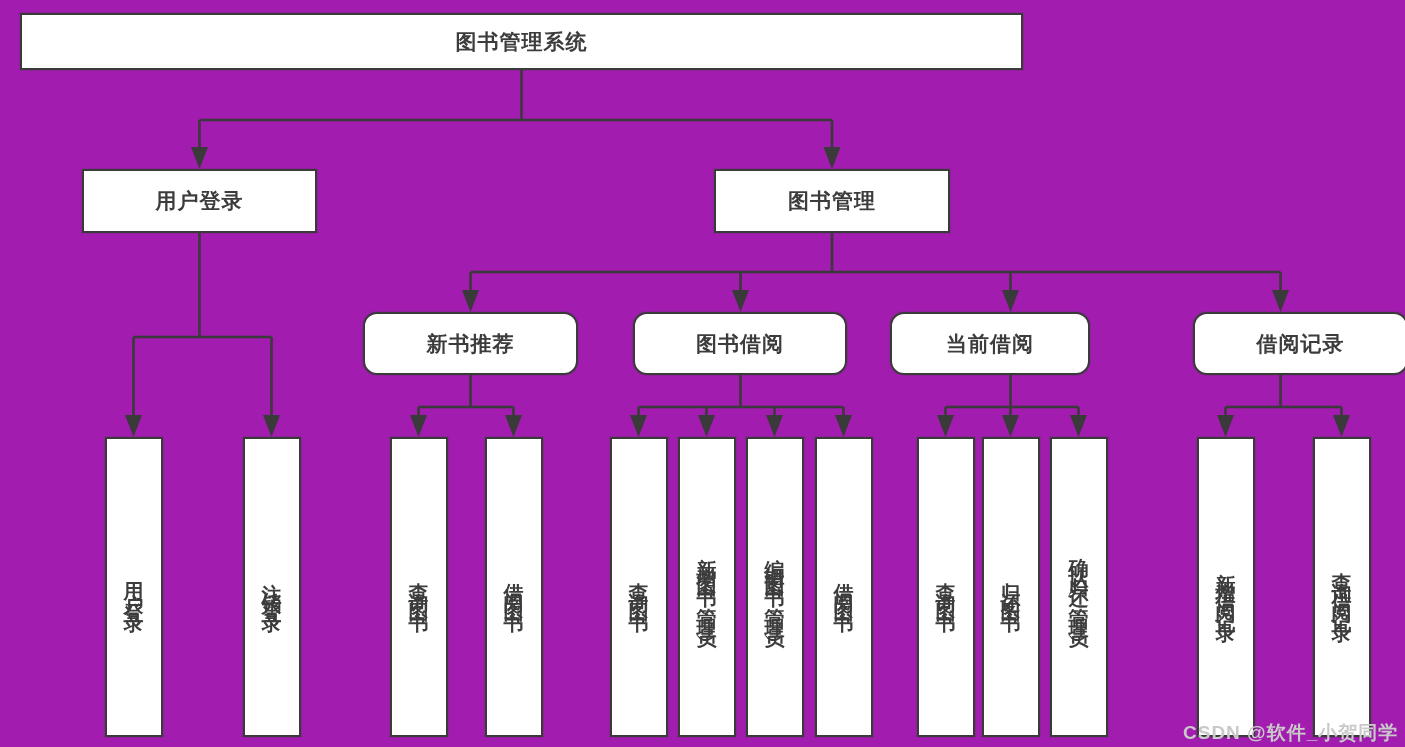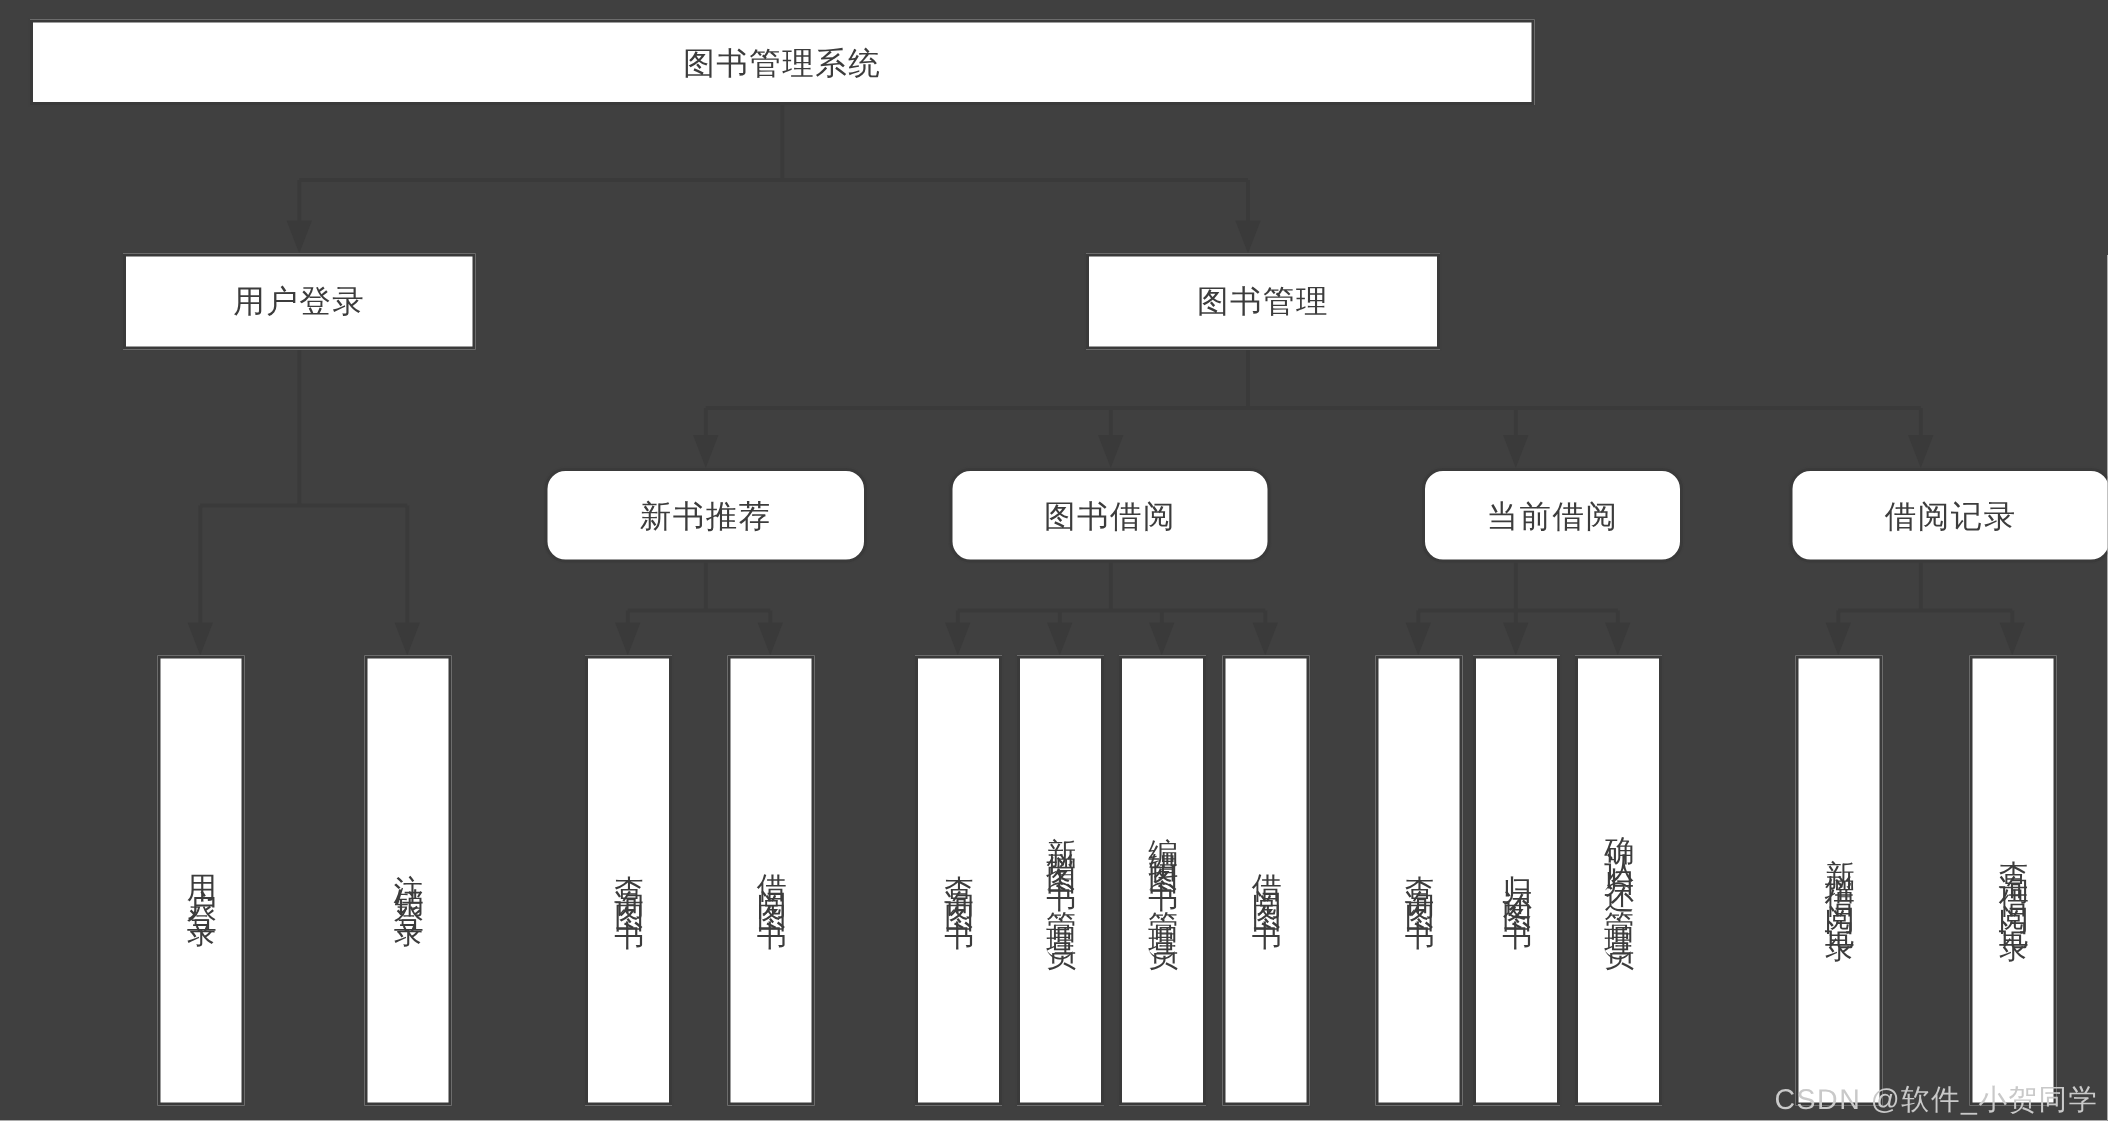--- a/index.html
+++ b/index.html
@@ -5,22 +5,23 @@
   html, body {
     margin: 0;
     padding: 0;
     background: #ffffff;
     font-family: "Liberation Sans", "DejaVu Sans", sans-serif;
   }
   .canvas {
     position: relative;
     width: 1405px;
     height: 747px;
-    background: #404040;
+    background: #a21caf;
     overflow: hidden;
+    font-weight: bold;
   }
   svg.connectors {
     position: absolute;
     left: 0; top: 0;
     width: 1405px; height: 747px;
     pointer-events: none;
   }
   .box {
     position: absolute;
     box-sizing: border-box;
@@ -113,31 +114,31 @@
     </g>
   </svg>
 
   <div class="box root-box">
     <span class="hlabel">图书管理系统</span>
   </div>
 
   <div class="box lvl2" style="left:82px; width:235px;">
     <span class="hlabel">用户登录</span>
   </div>
-  <div class="box lvl2" style="left:714px; width:236px;margin-left:10px;">
+  <div class="box lvl2" style="left:714px; width:236px;">
     <span class="hlabel">图书管理</span>
   </div>
 
   <div class="box lvl3" style="left:363px; width:215px;">
     <span class="hlabel">新书推荐</span>
   </div>
   <div class="box lvl3" style="left:633px; width:214px;">
     <span class="hlabel">图书借阅</span>
   </div>
-  <div class="box lvl3" style="left:948px; width:174px;">
+  <div class="box lvl3" style="left:890px; width:200px;">
     <span class="hlabel">当前借阅</span>
   </div>
   <div class="box lvl3" style="left:1173px; width:215px;margin-left:20px;">
     <span class="hlabel">借阅记录</span>
   </div>
 
   <div class="box leaf" style="left:105px;">
     <span class="vlabel">用户登录</span>
   </div>
   <div class="box leaf" style="left:243px;">

